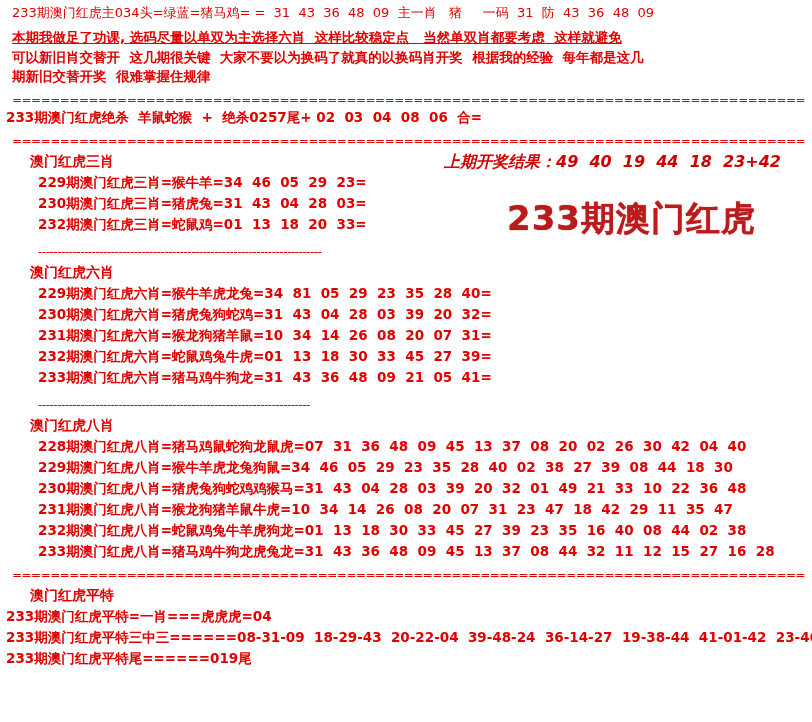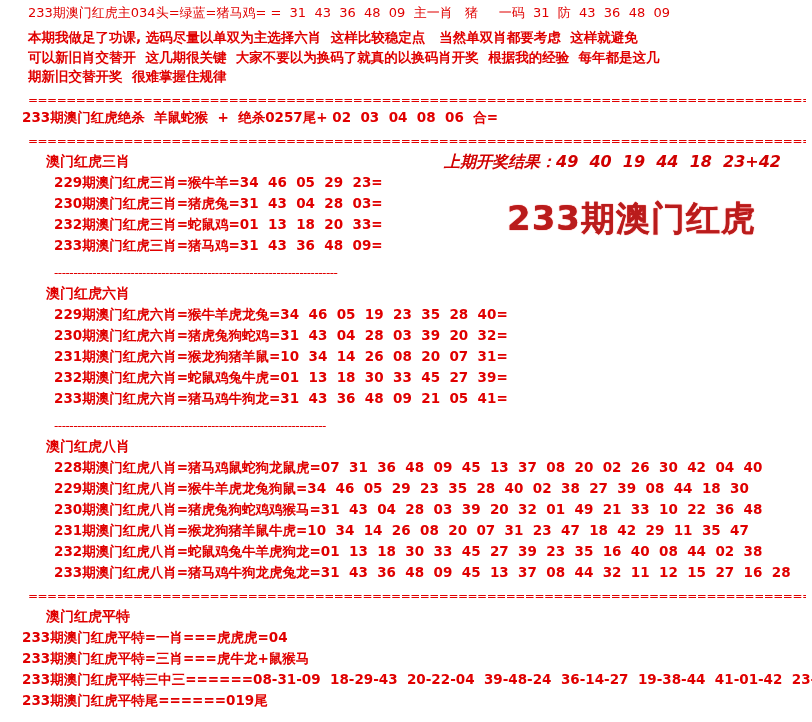--- a/index.html
+++ b/index.html
@@ -13,21 +13,21 @@
     font-family: "DejaVu Sans", "Liberation Sans", sans-serif;
     color: #d40000;
     overflow: hidden;
     position: relative;
   }
   .page {
     position: relative;
     width: 812px;
     height: 722px;
     box-sizing: border-box;
-    padding: 4px 6px 0 22px;
+    padding: 4px 6px 0 6px;
   }
   .para {
     font-weight: bold;
     font-size: 13.5px;
     line-height: 19.5px;
     white-space: pre;
     color: #e00000;
   }
   .sep {
     font-size: 12px;
@@ -97,48 +97,47 @@
 </style>
 </head>
 <body>
 
 <div class="page">
 
   <div class="top-line">233期澳门红虎主034头=绿蓝=猪马鸡= =  31  43  36  48  09  主一肖   猪     一码  31  防  43  36  48  09</div>
 
   <div class="gap-s"></div>
 
-  <div class="para" style="margin-left:6px;">本期我做足了功课, 选码尽量以单双为主选择六肖  这样比较稳定点   当然单双肖都要考虑  这样就避免</div>
+  <div class="para" style="margin-left:6px;text-decoration:underline;">本期我做足了功课, 选码尽量以单双为主选择六肖  这样比较稳定点   当然单双肖都要考虑  这样就避免</div>
   <div class="para" style="margin-left:6px;">可以新旧肖交替开  这几期很关键  大家不要以为换码了就真的以换码肖开奖  根据我的经验  每年都是这几</div>
   <div class="para" style="margin-left:6px;">期新旧交替开奖  很难掌握住规律</div>
 
   <div class="gap-s"></div>
 
   <div class="sep" style="margin-left:6px;">=======================================================================================</div>
 
   <div class="row indent0">233期澳门红虎绝杀  羊鼠蛇猴  +  绝杀0257尾+ 02  03  04  08  06  合=</div>
 
   <div class="gap-s"></div>
 
   <div class="sep" style="margin-left:6px;">=======================================================================================</div>
 
   <div class="sec-block">
     <div class="sec-title">澳门红虎三肖</div>
     <div class="row">229期澳门红虎三肖=猴牛羊=34  46  05  29  23=</div>
     <div class="row">230期澳门红虎三肖=猪虎兔=31  43  04  28  03=</div>
     <div class="row">232期澳门红虎三肖=蛇鼠鸡=01  13  18  20  33=</div>
-    <div class="row">233期澳门红虎三肖=猪马鸡=31  43  36  48  09=</div>
   </div>
 
   <div class="gap-m"></div>
   <div class="sep" style="margin-left:32px;">--------------------------------------------------------------------------</div>
 
   <div class="sec-block">
     <div class="sec-title">澳门红虎六肖</div>
-    <div class="row">229期澳门红虎六肖=猴牛羊虎龙兔=34  46  05  19  23  35  28  40=</div>
+    <div class="row">229期澳门红虎六肖=猴牛羊虎龙兔=34  81  05  29  23  35  28  40=</div>
     <div class="row">230期澳门红虎六肖=猪虎兔狗蛇鸡=31  43  04  28  03  39  20  32=</div>
     <div class="row">231期澳门红虎六肖=猴龙狗猪羊鼠=10  34  14  26  08  20  07  31=</div>
     <div class="row">232期澳门红虎六肖=蛇鼠鸡兔牛虎=01  13  18  30  33  45  27  39=</div>
     <div class="row">233期澳门红虎六肖=猪马鸡牛狗龙=31  43  36  48  09  21  05  41=</div>
   </div>
 
   <div class="gap-m"></div>
   <div class="sep" style="margin-left:32px;">-----------------------------------------------------------------------</div>
 
   <div class="sec-block">
@@ -150,21 +149,20 @@
     <div class="row">232期澳门红虎八肖=蛇鼠鸡兔牛羊虎狗龙=01  13  18  30  33  45  27  39  23  35  16  40  08  44  02  38</div>
     <div class="row">233期澳门红虎八肖=猪马鸡牛狗龙虎兔龙=31  43  36  48  09  45  13  37  08  44  32  11  12  15  27  16  28</div>
   </div>
 
   <div class="gap-s"></div>
   <div class="sep" style="margin-left:6px;">=================================================================================================</div>
 
   <div class="sec-block">
     <div class="sec-title">澳门红虎平特</div>
     <div class="row indent0">233期澳门红虎平特=一肖===虎虎虎=04</div>
-    <div class="row indent0">233期澳门红虎平特=三肖===虎牛龙+鼠猴马</div>
     <div class="row indent0">233期澳门红虎平特三中三======08-31-09  18-29-43  20-22-04  39-48-24  36-14-27  19-38-44  41-01-42  23-46-34</div>
     <div class="row indent0">233期澳门红虎平特尾======019尾</div>
   </div>
 
   <div class="result-box">
     <span class="result-text">上期开奖结果：</span><span class="result-text">49  40  19  44  18  23+42</span>
   </div>
 
   <div class="big-title">233期澳门红虎</div>
 

